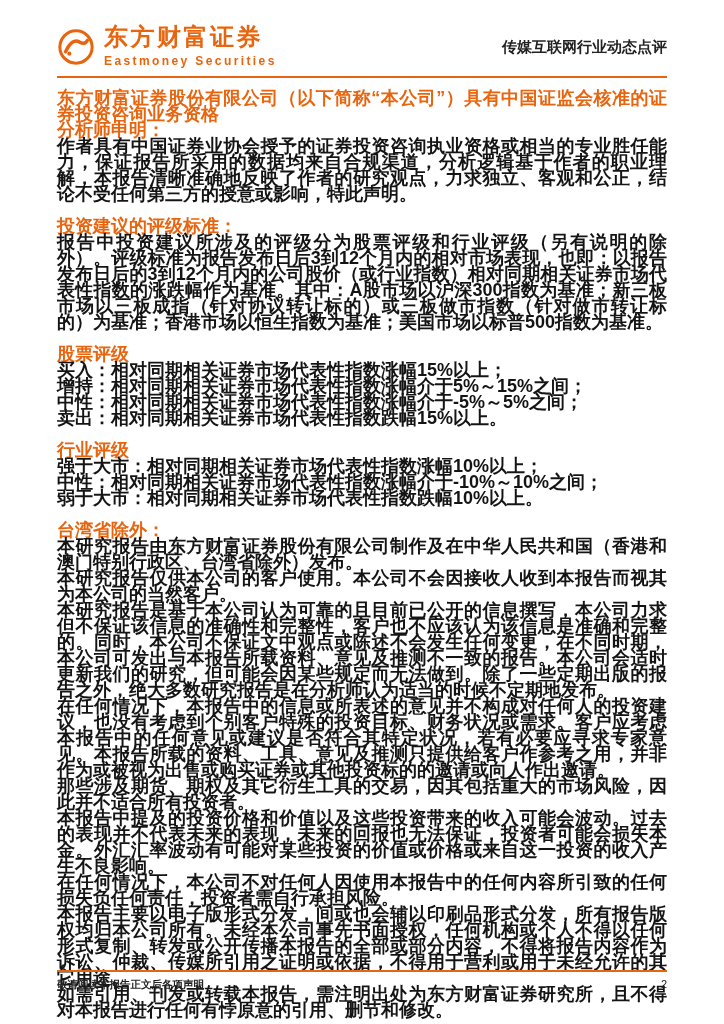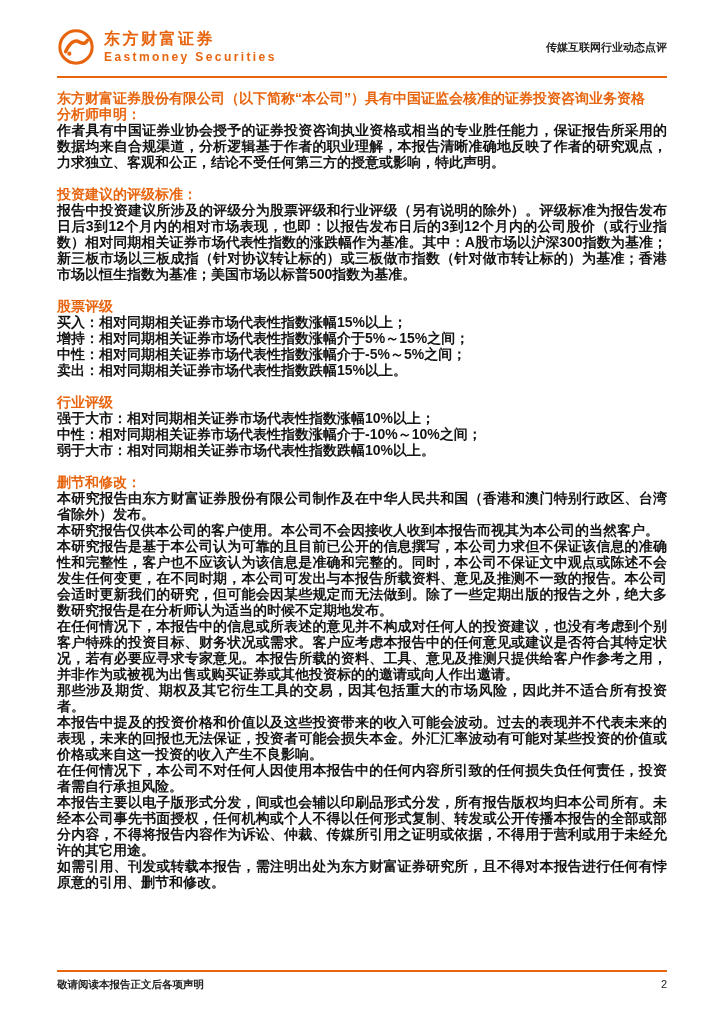--- a/index.html
+++ b/index.html
@@ -13,27 +13,27 @@
     position:relative;overflow:hidden;
     font-family:"Liberation Sans","DejaVu Sans",sans-serif;
     color:var(--text-dark);
   }
   .page{position:absolute;inset:0;padding:24px 57px 0 57px;}
   
   .header{display:flex;justify-content:space-between;align-items:center;height:46px;}
   .brand{display:flex;align-items:center;gap:9px;}
   .logo{width:38px;height:38px;display:inline-flex;align-items:center;justify-content:center;}
   .brand-text{display:flex;flex-direction:column;line-height:1;}
-  .brand-cn{color:var(--accent-orange);font-size:16px;font-weight:700;letter-spacing:2.5px;}
+  .brand-cn{color:var(--accent-orange);font-size:24px;font-weight:700;letter-spacing:2.5px;font-family:Liberation Mono, monospace;}
   .brand-en{color:var(--accent-orange);font-size:12px;font-weight:700;letter-spacing:2.4px;margin-top:4px;}
-  .report-title{font-size:11px;font-weight:700;color:#222222;}
+  .report-title{font-size:15px;font-weight:700;color:#222222;}
   .rule{height:2px;background:var(--accent-orange);margin-top:6px;}
   
   .content{margin-top:12px;}
-  p{font-size:14px;line-height:16px;font-weight:700;text-align:justify;}
+  p{font-size:18px;line-height:16px;font-weight:700;text-align:justify;}
   .orange{color:var(--accent-orange);}
   .section-gap{margin-top:16px;}
   
   .footer{position:absolute;left:57px;right:57px;top:970px;}
   .footer-rule{height:2px;background:var(--accent-orange);}
   .footer-row{display:flex;justify-content:space-between;align-items:flex-start;margin-top:6px;}
   .footer-notice{font-size:10.5px;font-weight:700;color:#222222;}
   .page-number{font-size:11px;font-weight:400;color:#222222;}
 </style>
 </head>
@@ -72,21 +72,21 @@
     <p>买入：相对同期相关证券市场代表性指数涨幅15%以上；</p>
     <p>增持：相对同期相关证券市场代表性指数涨幅介于5%～15%之间；</p>
     <p>中性：相对同期相关证券市场代表性指数涨幅介于-5%～5%之间；</p>
     <p>卖出：相对同期相关证券市场代表性指数跌幅15%以上。</p>
 
     <p class="orange section-gap">行业评级</p>
     <p>强于大市：相对同期相关证券市场代表性指数涨幅10%以上；</p>
     <p>中性：相对同期相关证券市场代表性指数涨幅介于-10%～10%之间；</p>
     <p>弱于大市：相对同期相关证券市场代表性指数跌幅10%以上。</p>
 
-    <p class="orange section-gap">删节和修改：</p>
+    <p class="orange section-gap">台湾省除外：</p>
     <p>本研究报告由东方财富证券股份有限公司制作及在中华人民共和国（香港和澳门特别行政区、台湾省除外）发布。</p>
     <p>本研究报告仅供本公司的客户使用。本公司不会因接收人收到本报告而视其为本公司的当然客户。</p>
     <p>本研究报告是基于本公司认为可靠的且目前已公开的信息撰写，本公司力求但不保证该信息的准确性和完整性，客户也不应该认为该信息是准确和完整的。同时，本公司不保证文中观点或陈述不会发生任何变更，在不同时期，本公司可发出与本报告所载资料、意见及推测不一致的报告。本公司会适时更新我们的研究，但可能会因某些规定而无法做到。除了一些定期出版的报告之外，绝大多数研究报告是在分析师认为适当的时候不定期地发布。</p>
     <p>在任何情况下，本报告中的信息或所表述的意见并不构成对任何人的投资建议，也没有考虑到个别客户特殊的投资目标、财务状况或需求。客户应考虑本报告中的任何意见或建议是否符合其特定状况，若有必要应寻求专家意见。本报告所载的资料、工具、意见及推测只提供给客户作参考之用，并非作为或被视为出售或购买证券或其他投资标的的邀请或向人作出邀请。</p>
     <p>那些涉及期货、期权及其它衍生工具的交易，因其包括重大的市场风险，因此并不适合所有投资者。</p>
     <p>本报告中提及的投资价格和价值以及这些投资带来的收入可能会波动。过去的表现并不代表未来的表现，未来的回报也无法保证，投资者可能会损失本金。外汇汇率波动有可能对某些投资的价值或价格或来自这一投资的收入产生不良影响。</p>
     <p>在任何情况下，本公司不对任何人因使用本报告中的任何内容所引致的任何损失负任何责任，投资者需自行承担风险。</p>
     <p>本报告主要以电子版形式分发，间或也会辅以印刷品形式分发，所有报告版权均归本公司所有。未经本公司事先书面授权，任何机构或个人不得以任何形式复制、转发或公开传播本报告的全部或部分内容，不得将报告内容作为诉讼、仲裁、传媒所引用之证明或依据，不得用于营利或用于未经允许的其它用途。</p>
     <p>如需引用、刊发或转载本报告，需注明出处为东方财富证券研究所，且不得对本报告进行任何有悖原意的引用、删节和修改。</p>
   </main>

